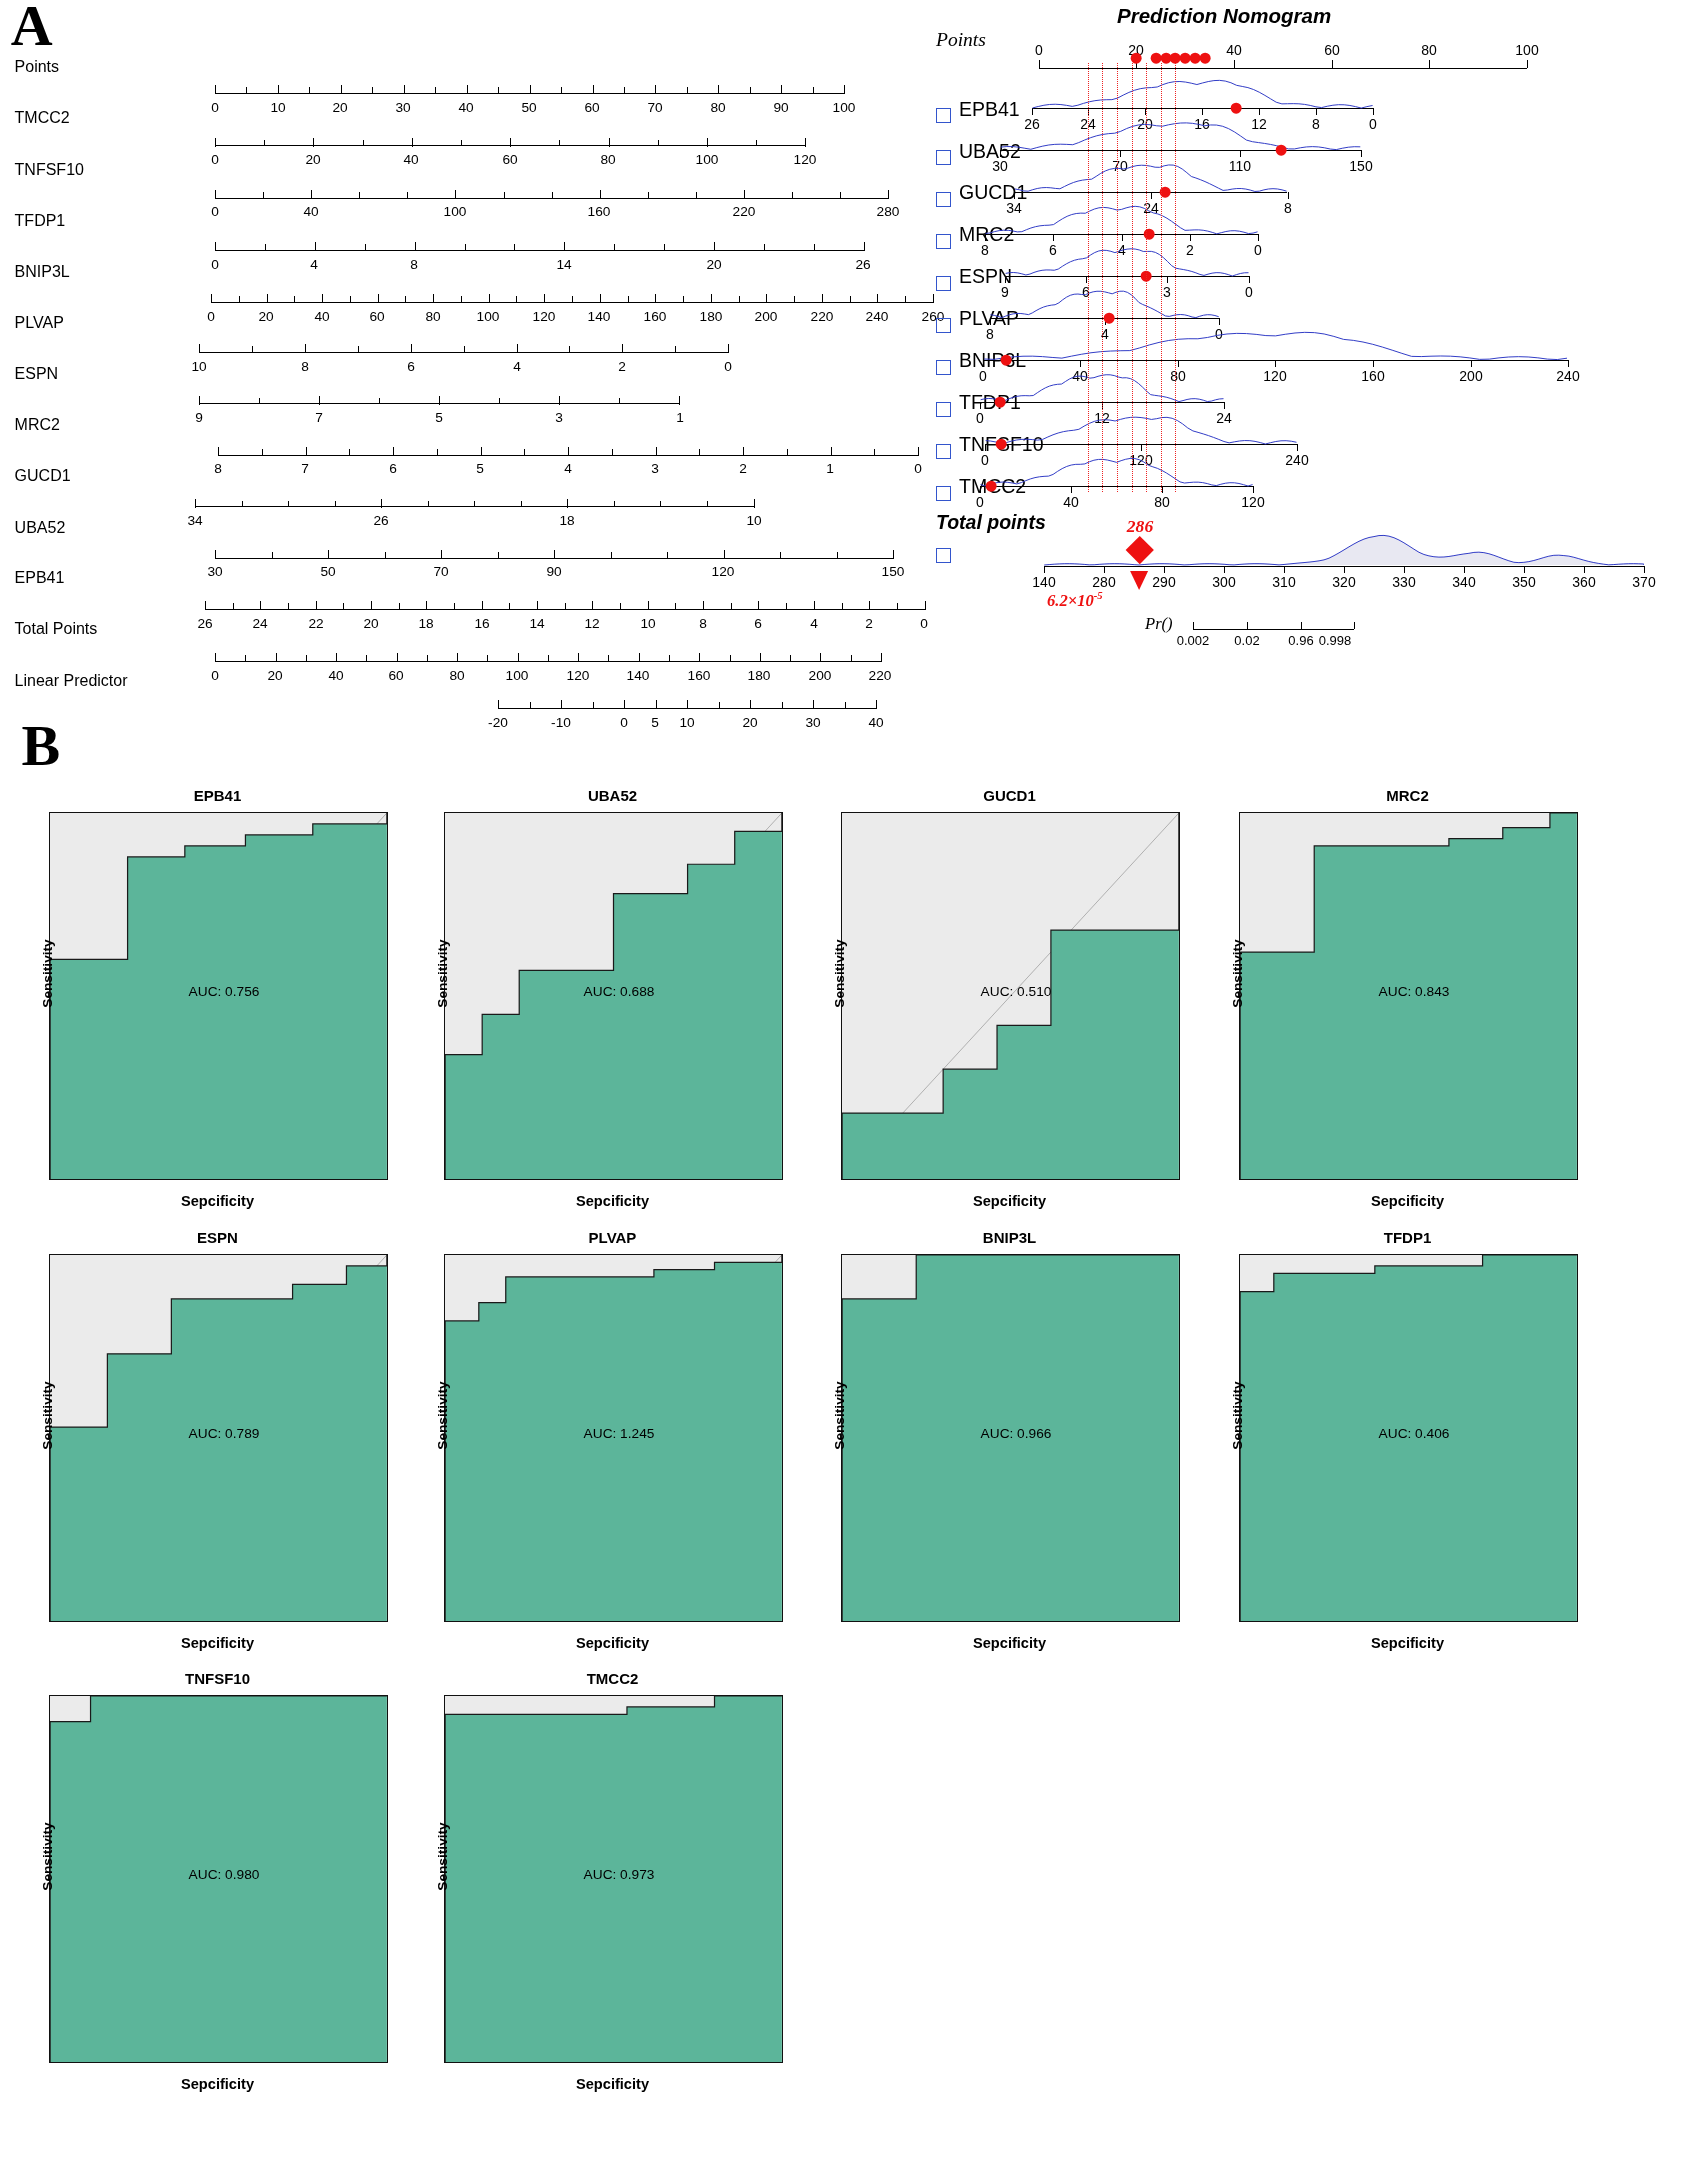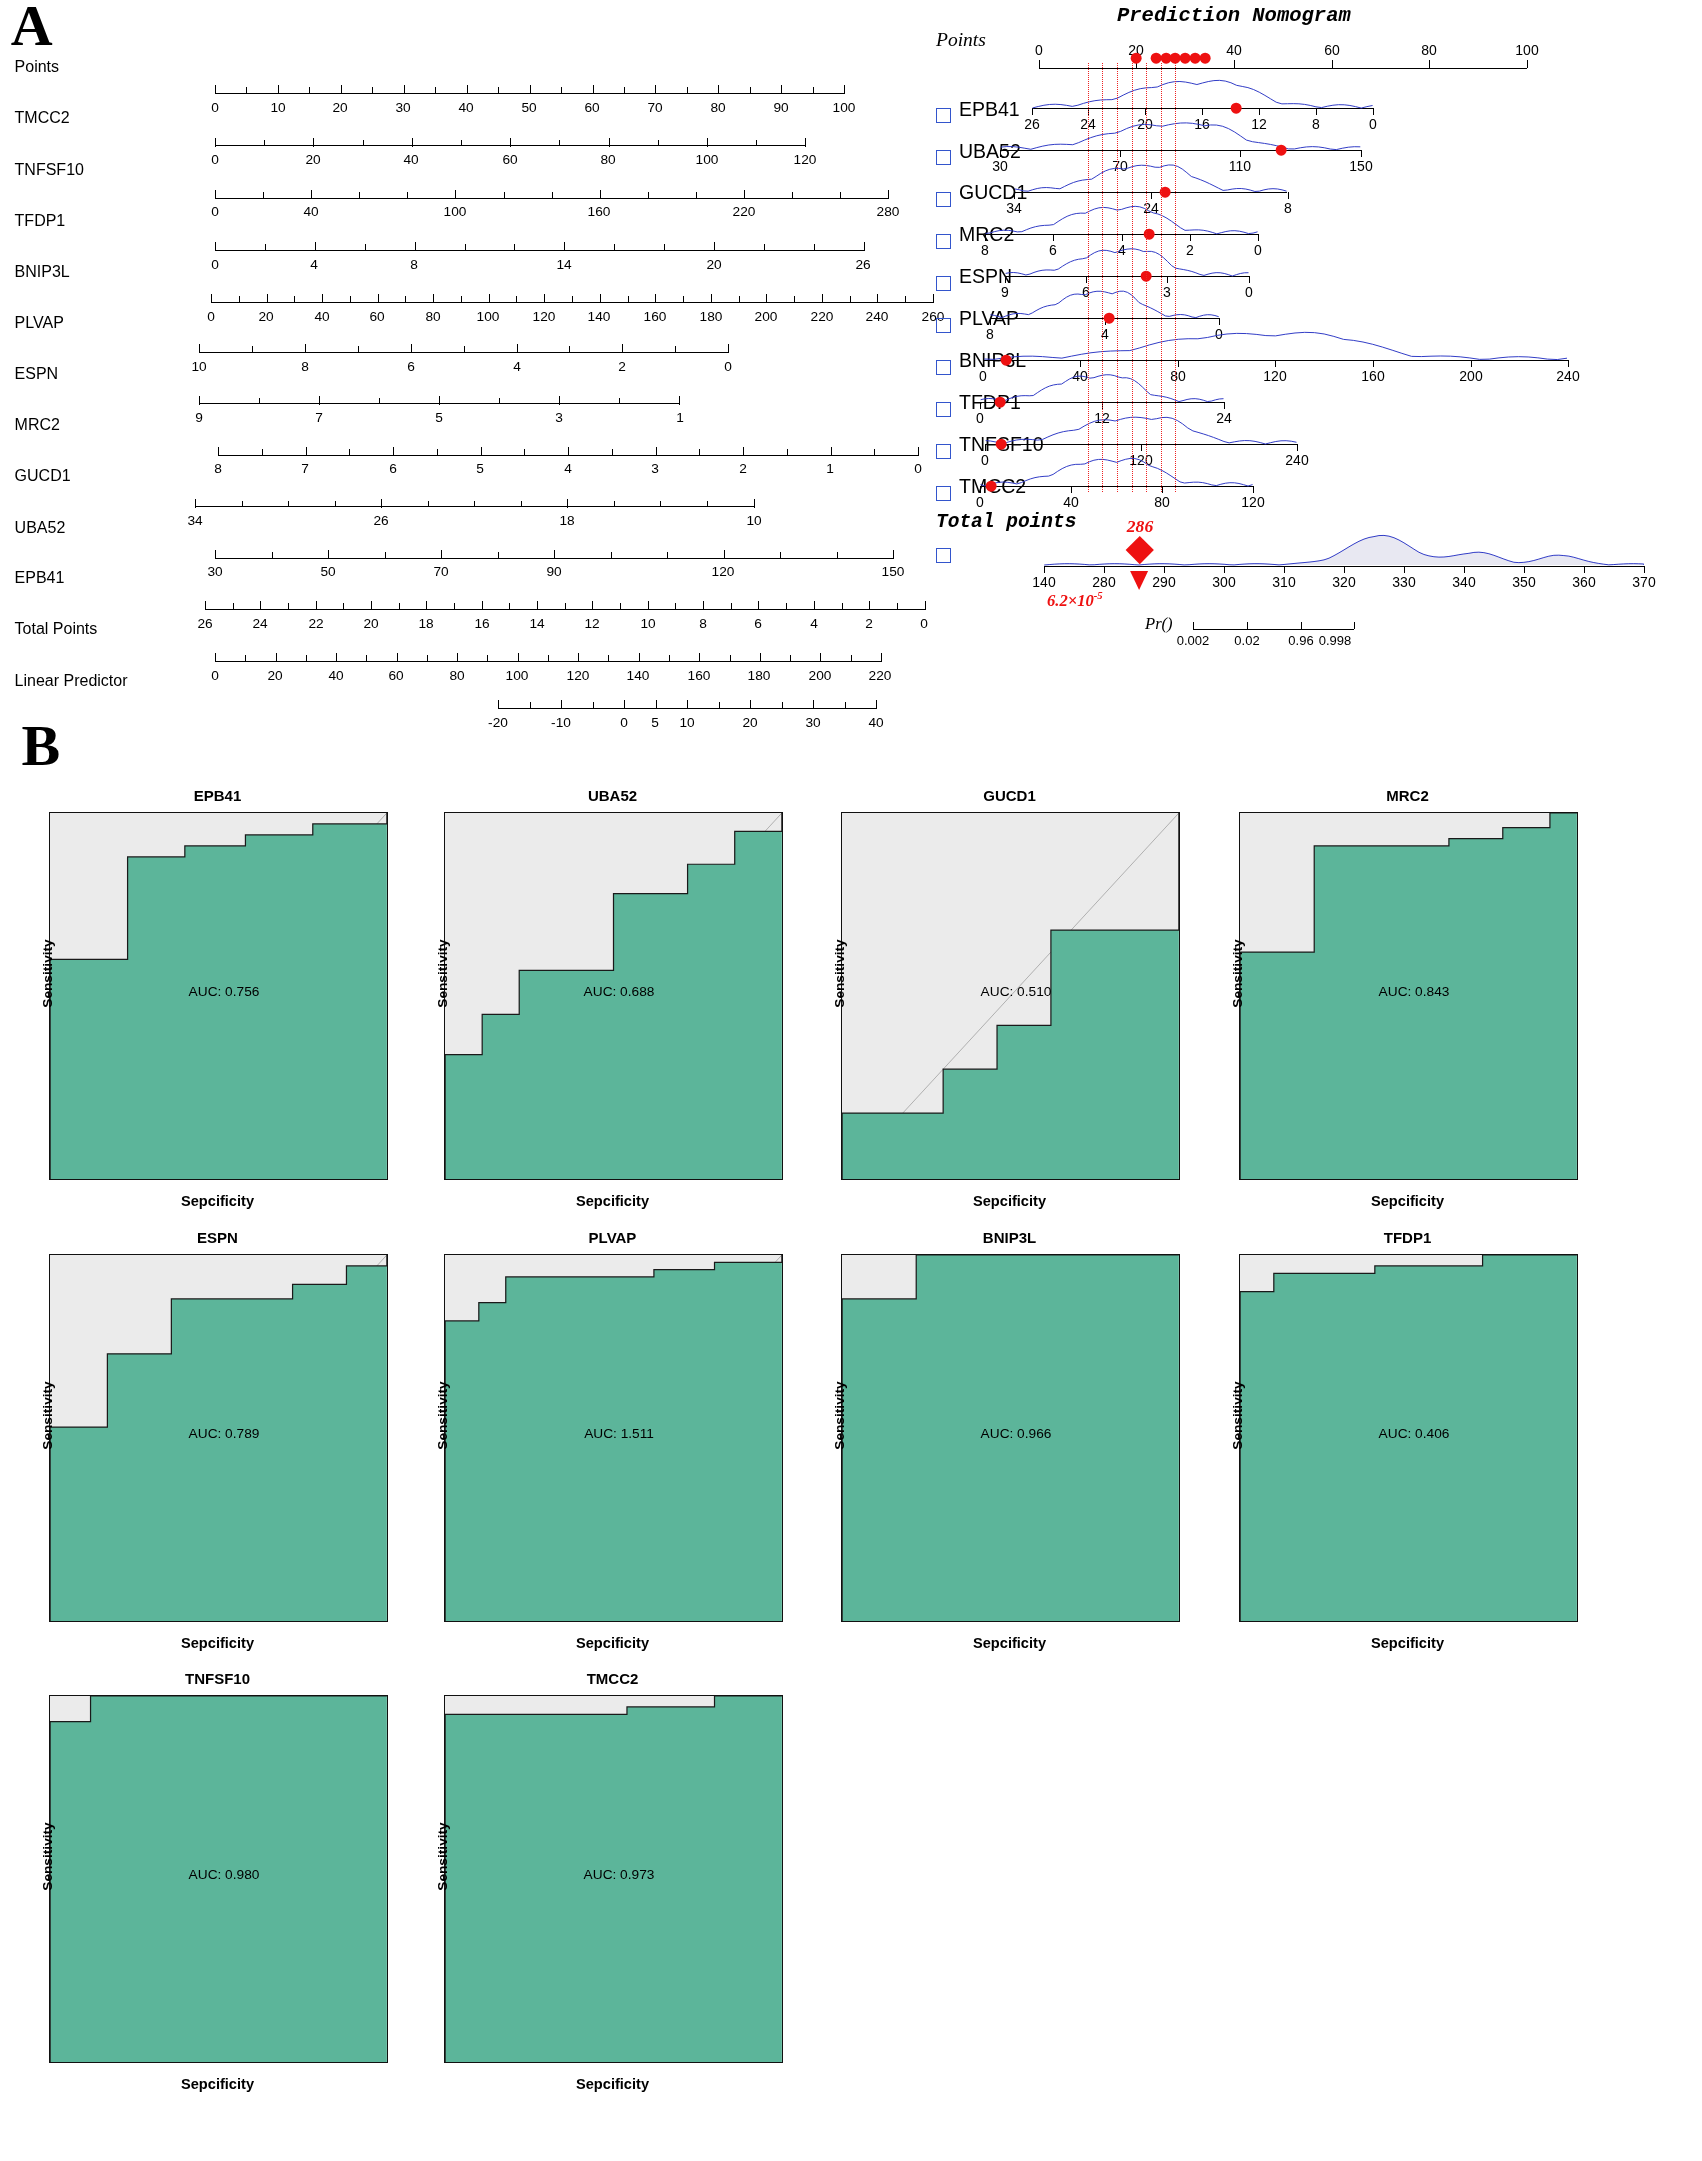--- a/index.html
+++ b/index.html
@@ -7,21 +7,21 @@
   .panel-letter{position:absolute;font-family:"Liberation Serif",serif;font-weight:bold;font-size:58px;line-height:1;}
   
   #panelA{position:absolute;left:0;top:0;width:873px;height:722px;}
   .rowlabel{position:absolute;font-size:16px;font-family:"Liberation Sans",sans-serif;white-space:nowrap;}
   .axis{position:absolute;height:1px;background:#000;}
   .tickwrap{position:absolute;height:19.5px;}
   .tick{position:absolute;width:1px;background:#000;top:0;}
   .tlab{position:absolute;font-size:13.7px;text-align:center;transform:translateX(-50%);white-space:nowrap;}
   
   #nomo{position:absolute;left:873px;top:0;width:829px;height:722px;}
-  .nomo-title{position:absolute;font-family:Liberation Mono, monospace;font-style:italic;font-weight:bold;font-size:20.5px;}
+  .nomo-title{position:absolute;font-family:Liberation Sans, sans-serif;font-style:italic;font-weight:bold;font-size:20.5px;}
   .nomo-rowlabel{position:absolute;font-size:19.5px;font-family:"Liberation Sans",sans-serif;white-space:nowrap;}
   .chkbox{position:absolute;width:12.7px;height:12.7px;border:1.5px solid #3355cc;}
   .nlab{position:absolute;font-size:14px;transform:translateX(-50%);white-space:nowrap;}
   .dot{position:absolute;width:10.7px;height:10.7px;border-radius:50%;background:#ee1111;transform:translate(-50%,-50%);}
   .vdash{position:absolute;width:0;border-left:1px dotted #ee2222;}
   .redtxt{position:absolute;color:#ee1111;font-family:"Liberation Serif",serif;font-style:italic;font-weight:bold;}
   
   #panelB{position:absolute;left:0;top:722px;width:1702px;height:1440px;}
   .roc{position:absolute;}
   .roc-title{position:absolute;width:100%;text-align:center;font-weight:bold;font-size:15px;top:-25px;}
@@ -821,21 +821,21 @@
     </div>
     <div class="roc" style="left:444px;top:532px;width:337px;height:366px;">
       <div class="roc-title">PLVAP</div>
       <div class="roc-box" style="width:337px;height:366px;background:#ebebeb;">
         <svg width="337" height="366" style="position:absolute;left:0;top:0;" viewBox="0 0 690 750">
           <line x1="0" y1="750" x2="690" y2="0" stroke="#999" stroke-width="1.5"></line>
           <path d="M 0 750 L 0 750 L 0 135 L 69 135 L 69 97.5 L 124.19999999999999 97.5 L 124.19999999999999 45 L 427.8 45 L 427.8 30 L 552 30 L 552 15 L 690 15 L 690 0 L 690 750 Z" fill="#5cb59a" stroke="none"></path>
           <path d="M 0 750 L 0 750 L 0 135 L 69 135 L 69 97.5 L 124.19999999999999 97.5 L 124.19999999999999 45 L 427.8 45 L 427.8 30 L 552 30 L 552 15 L 690 15 L 690 0 " fill="none" stroke="#1a1a1a" stroke-width="2.5"></path>
         </svg>
       </div>
-      <div class="roc-auc" style="left:175px;top:172px;">AUC: 1.511</div>
+      <div class="roc-auc" style="left:175px;top:172px;">AUC: 1.245</div>
       <div class="ylab" style="left:-58px;top:154px;width:112px;text-align:center;">Sensitivity</div>
       <div class="xlab" style="left:0;top:381px;width:337px;">Sepcificity</div>
     </div>
     <div class="roc" style="left:841px;top:532px;width:337px;height:366px;">
       <div class="roc-title">BNIP3L</div>
       <div class="roc-box" style="width:337px;height:366px;background:#ebebeb;">
         <svg width="337" height="366" style="position:absolute;left:0;top:0;" viewBox="0 0 690 750">
           <line x1="0" y1="750" x2="690" y2="0" stroke="#999" stroke-width="1.5"></line>
           <path d="M 0 750 L 0 750 L 0 90 L 151.8 90 L 151.8 0 L 690 0 L 690 750 Z" fill="#5cb59a" stroke="none"></path>
           <path d="M 0 750 L 0 750 L 0 90 L 151.8 90 L 151.8 0 L 690 0 " fill="none" stroke="#1a1a1a" stroke-width="2.5"></path>

